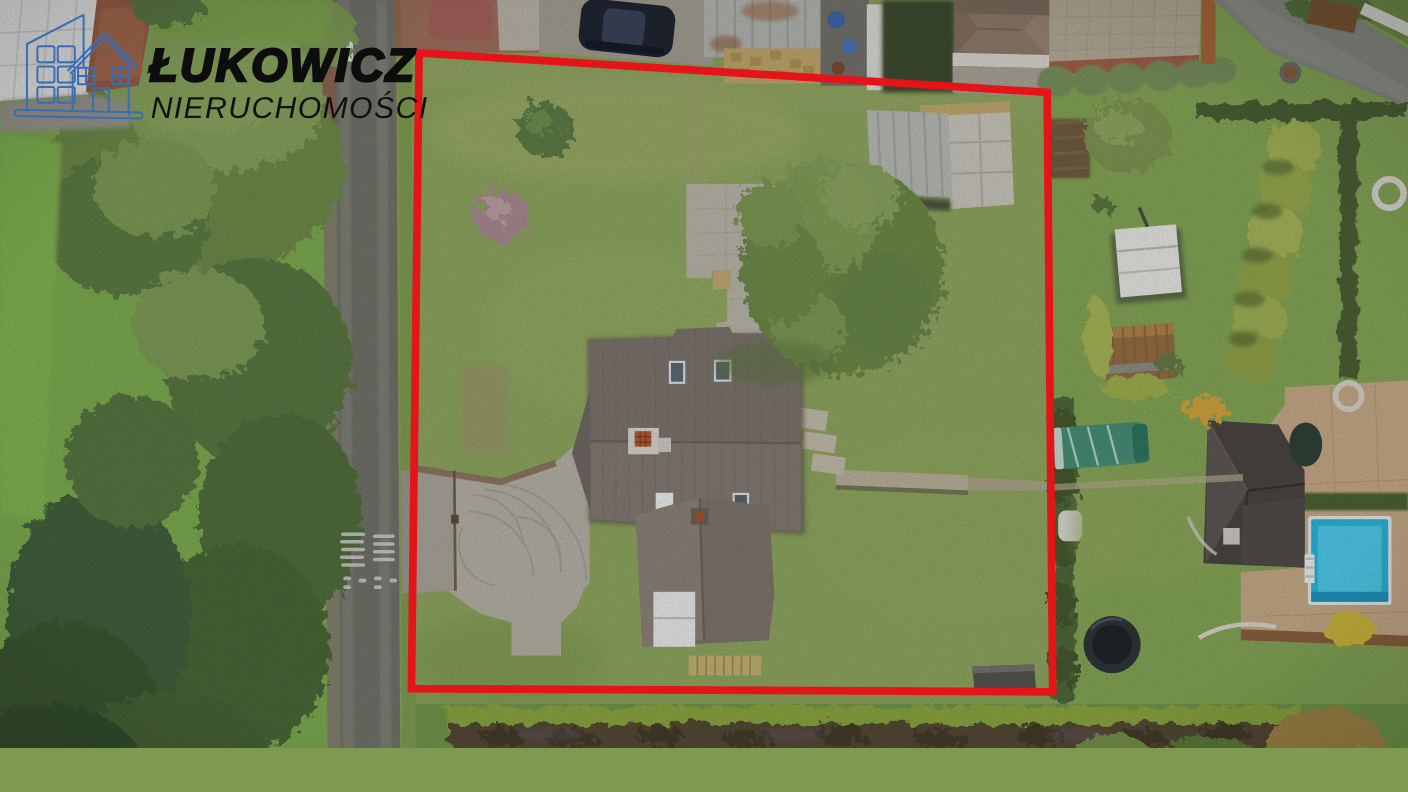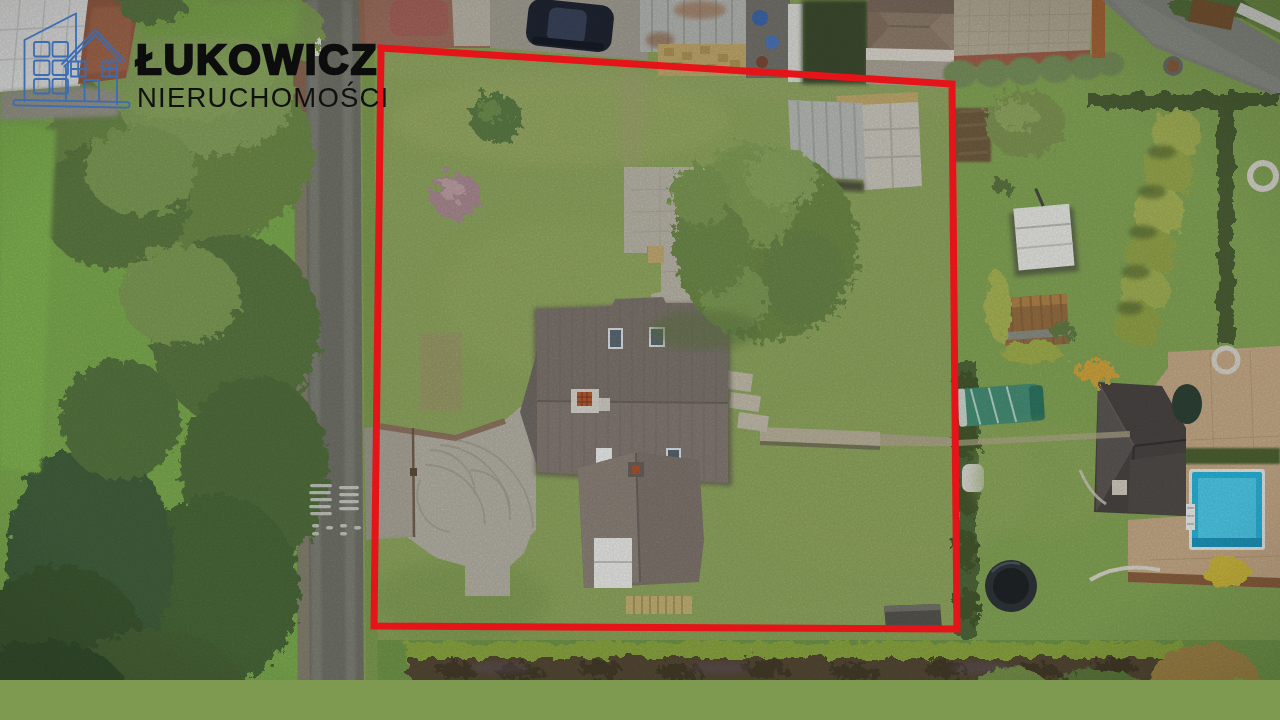--- a/index.html
+++ b/index.html
@@ -1,16 +1,16 @@
 <!DOCTYPE html>
 <html><head>
 <meta charset="utf-8">
 <style>
   html,body{margin:0;padding:0;background:#7d9a50;}
-  #stage{position:relative;width:1280px;height:680px;overflow:hidden;font-family:"Liberation Sans",sans-serif;}
+  #stage{position:relative;width:1280px;height:680px;overflow:hidden;font-family:"Liberation Sans",sans-serif;font-style:italic;}
   svg{display:block;}
 </style>
 </head>
 <body>
 <div id="stage">
 <svg width="1280" height="720" viewBox="0 0 1280 720" xmlns="http://www.w3.org/2000/svg">
 <defs>
   <filter id="grain" x="0" y="0" width="1280" height="720" filterUnits="userSpaceOnUse">
     <feTurbulence type="fractalNoise" baseFrequency="0.55" numOctaves="2" seed="7" result="n"></feTurbulence>
     <feColorMatrix in="n" type="matrix" values="0 0 0 0 0  0 0 0 0 0  0 0 0 0 0  0.6 0.6 0.6 0 0" result="a"></feColorMatrix>

